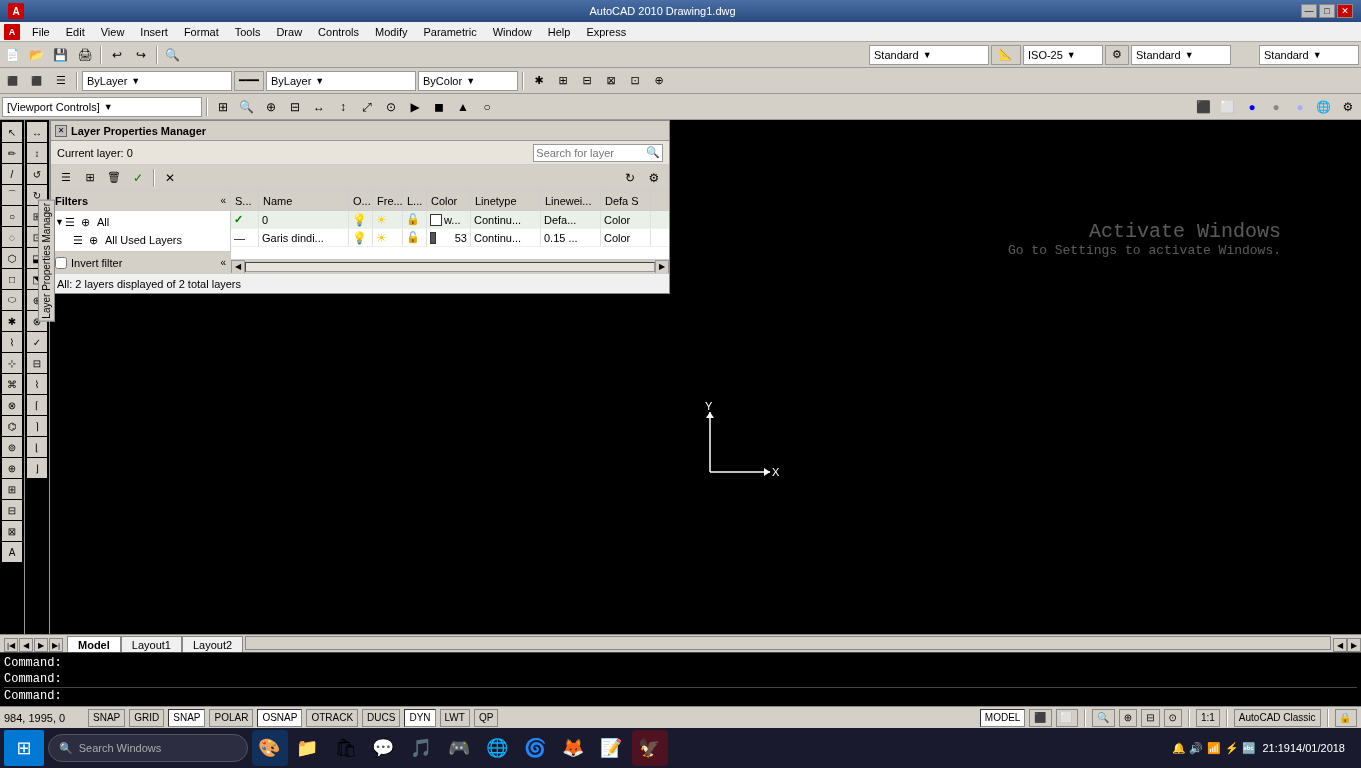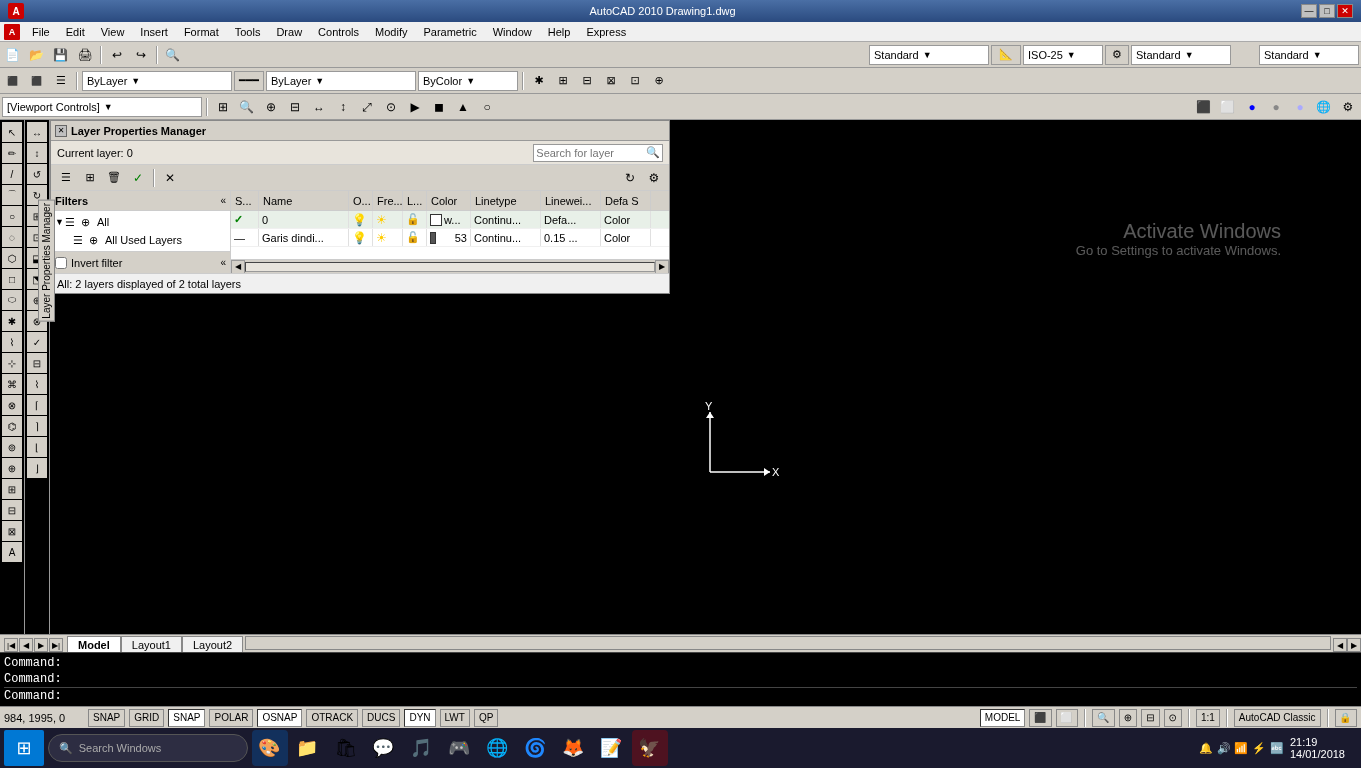--- a/index.html
+++ b/index.html
@@ -581,21 +581,21 @@
         </div>
 
         <div style="height:20px;background:#f0f0f0;border-top:1px solid #ccc;display:flex;align-items:center;padding:0 6px;font-size:11px;">
           <span>All: 2 layers displayed of 2 total layers</span>
         </div>
       </div>
     </div>
 
     <div style="flex:1;background:#000;position:relative;">
 
-      <div style="position:absolute;right:80px;top:100px;text-align:right;pointer-events:none;">
+      <div style="position:absolute;right:80px;top:100px;text-align:right;pointer-events:none;font-family:Liberation Mono, monospace;">
         <div style="color:rgba(255,255,255,0.35);font-size:20px;">Activate Windows</div>
         <div style="color:rgba(255,255,255,0.35);font-size:13px;">Go to Settings to activate Windows.</div>
       </div>
 
       <div style="position:absolute;bottom:150px;left:30px;color:#fff;">
         <svg width="80" height="80" viewBox="0 0 80 80">
           <line x1="10" y1="70" x2="70" y2="70" stroke="white" stroke-width="1.5"></line>
           <line x1="10" y1="70" x2="10" y2="10" stroke="white" stroke-width="1.5"></line>
           <polygon points="70,70 64,66 64,74" fill="white"></polygon>
           <polygon points="10,10 6,16 14,16" fill="white"></polygon>
@@ -683,21 +683,21 @@
       <div class="taskbar-app" style="background:rgba(200,0,0,0.3);">🦅</div>
     </div>
     <div class="taskbar-right">
       <div style="display:flex;align-items:center;gap:4px;">
         <span>🔔</span>
         <span>🔊</span>
         <span>📶</span>
         <span>⚡</span>
         <span>🔤</span>
       </div>
-      <div style="display:flex;flex-direction:column;align-items:flex-start;">
+      <div style="display:flex;flex-direction:row;align-items:flex-start;">
         <span>21:19</span>
         <span>14/01/2018</span>
       </div>
       <div style="width:6px;height:40px;background:#1a1a2e;cursor:pointer;"></div>
     </div>
   </div>
 
 </div>
 
 </body></html>

